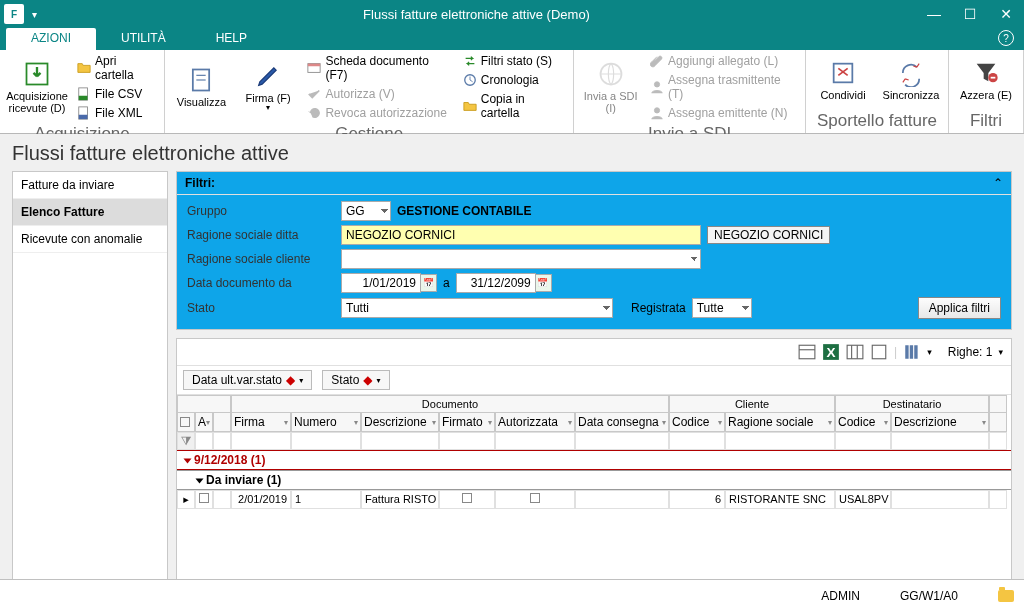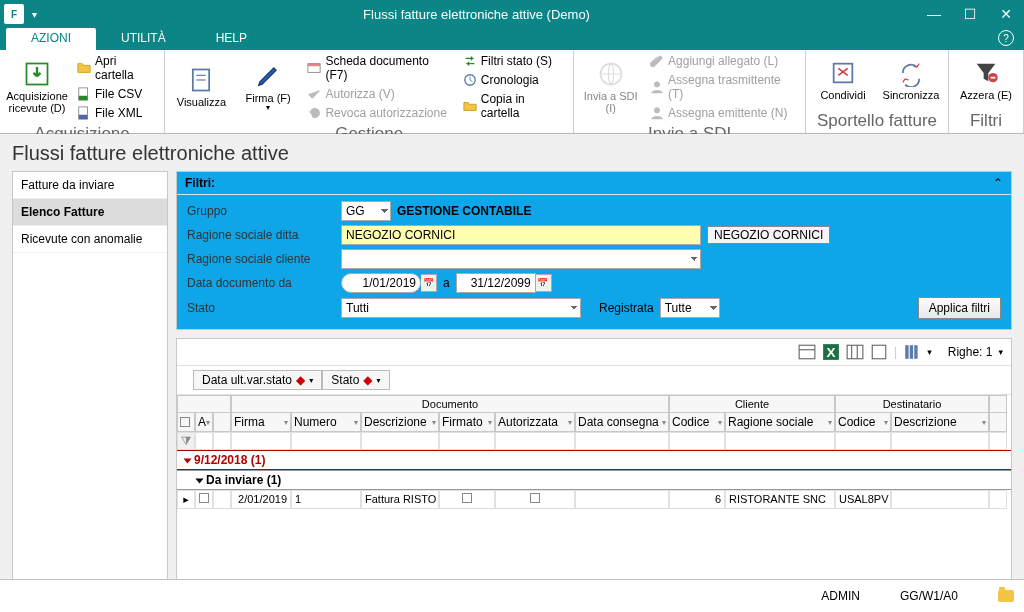--- a/index.html
+++ b/index.html
@@ -53,21 +53,21 @@
 .badge { border: 1px solid #888; padding: 1px 6px; background: #f4f4f4; }
 .datewrap { display:inline-flex; align-items:center; }
 .datewrap .calico { width:16px; height:18px; border:1px solid #aaa; border-left:none; background:#eaf6ea; display:flex; align-items:center; justify-content:center; font-size:9px; color:#2a7a2a;}
 .btn { border: 1px solid #888; background: linear-gradient(#fdfdfd,#e8e8e8); padding: 3px 10px; cursor: pointer; }
 
 
 .gridwrap { flex: 1; background: #fff; border: 1px solid #c8c8c8; display: flex; flex-direction: column; min-height: 0; }
 .gridtoolbar { display: flex; justify-content: flex-end; align-items: center; gap: 6px; padding: 4px 8px; border-bottom: 1px solid #e0e0e0; }
 .gridtoolbar .tico { width:18px; height:18px; display:flex; align-items:center; justify-content:center; cursor:pointer; }
 .gridtoolbar .rows { margin-left: 10px; }
-.grouprow { padding: 4px 16px; border-bottom: 1px solid #e0e0e0; display:flex; }
+.grouprow { padding: 4px 6px; border-bottom: 1px solid #e0e0e0; display:flex; gap:10px; }
 .grouppill { border:1px solid #bbb; padding:2px 8px; background:#f7f7f7; display:flex; align-items:center; gap:4px; }
 .redpin { color:#c00; }
 .gridhdr { display: grid; grid-template-columns: 18px 18px 18px 60px 70px 78px 56px 80px 94px 56px 110px 56px 98px 18px; }
 .gridsuper { display: grid; grid-template-columns: 18px 18px 18px 60px 70px 78px 56px 80px 94px 56px 110px 56px 98px 18px; }
 .gridsuper .sp { border:1px solid #c8c8c8; border-bottom:none; text-align:center; padding:2px 0; background:#f7f7f7; font-weight:normal; font-size:11px;}
 .gridhdr .h { border:1px solid #c8c8c8; padding:2px 2px; background:#f7f7f7; font-size:11px; display:flex; align-items:center; justify-content:space-between; }
 .gridhdr .h .dd { font-size:8px; color:#888; }
 .filterrow { display:grid; grid-template-columns: 18px 18px 18px 60px 70px 78px 56px 80px 94px 56px 110px 56px 98px 18px; }
 .filterrow .f { border:1px solid #e0e0e0; height:18px; background:#fff; }
 .filterrow .f:first-child { background:#f0f0f0; display:flex; align-items:center; justify-content:center; color:#888; }
@@ -343,32 +343,32 @@
             <input class="txt hl" style="width: 360px;" value="NEGOZIO CORNICI">
             <span class="badge">NEGOZIO CORNICI</span>
           </div>
           <div class="frow">
             <div class="flabel">Ragione sociale cliente</div>
             <select class="sel" style="width:360px"><option></option></select>
           </div>
           <div class="frow">
             <div class="flabel">Data documento da</div>
             <span class="datewrap">
-                <input class="txt" style="width: 80px; text-align: right; border-radius: 10px;" value="1/01/2019">
+                <input class="txt" style="width: 80px; text-align: right;" value="1/01/2019">
                 <span class="calico">📅</span>
               </span>
             <span>a</span>
             <span class="datewrap">
                 <input class="txt" style="width: 80px; text-align: right;" value="31/12/2099">
                 <span class="calico">📅</span>
               </span>
           </div>
           <div class="frow">
             <div class="flabel">Stato</div>
-            <select class="sel" style="width:240px"><option>Tutti</option></select>
+            <select class="sel" style="width:272px"><option>Tutti</option></select>
             <span style="margin-left:12px">Registrata</span>
             <select class="sel" style="width:60px"><option>Tutte</option></select>
             <div style="flex:1"></div>
             <button class="btn">Applica filtri</button>
           </div>
         </div>
       </div>
 
       <div class="gridwrap">
         <div class="gridtoolbar">

